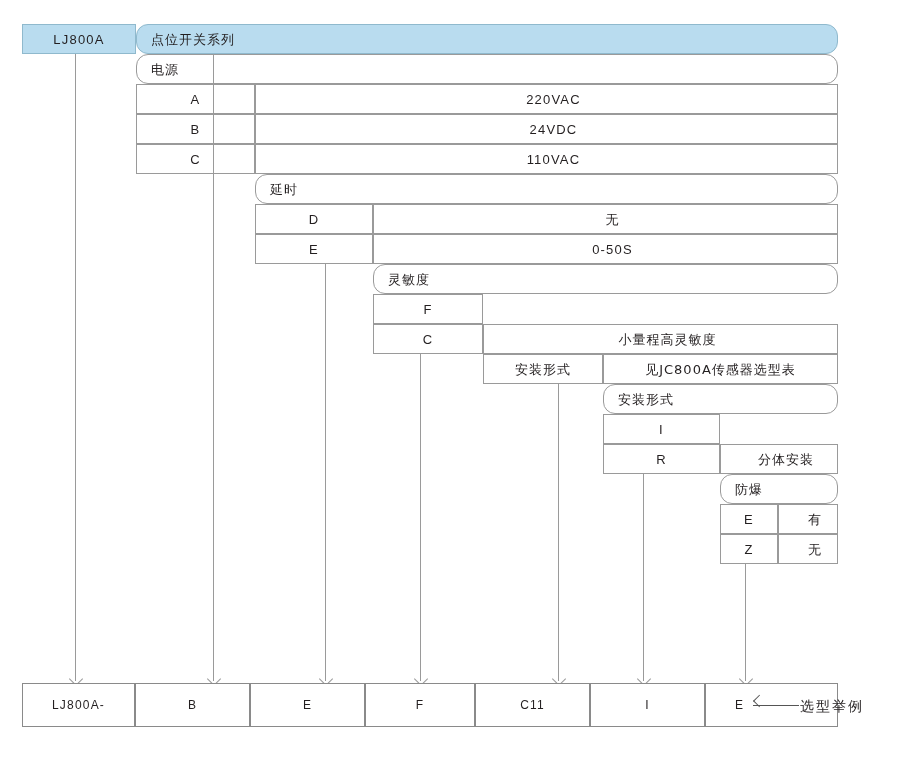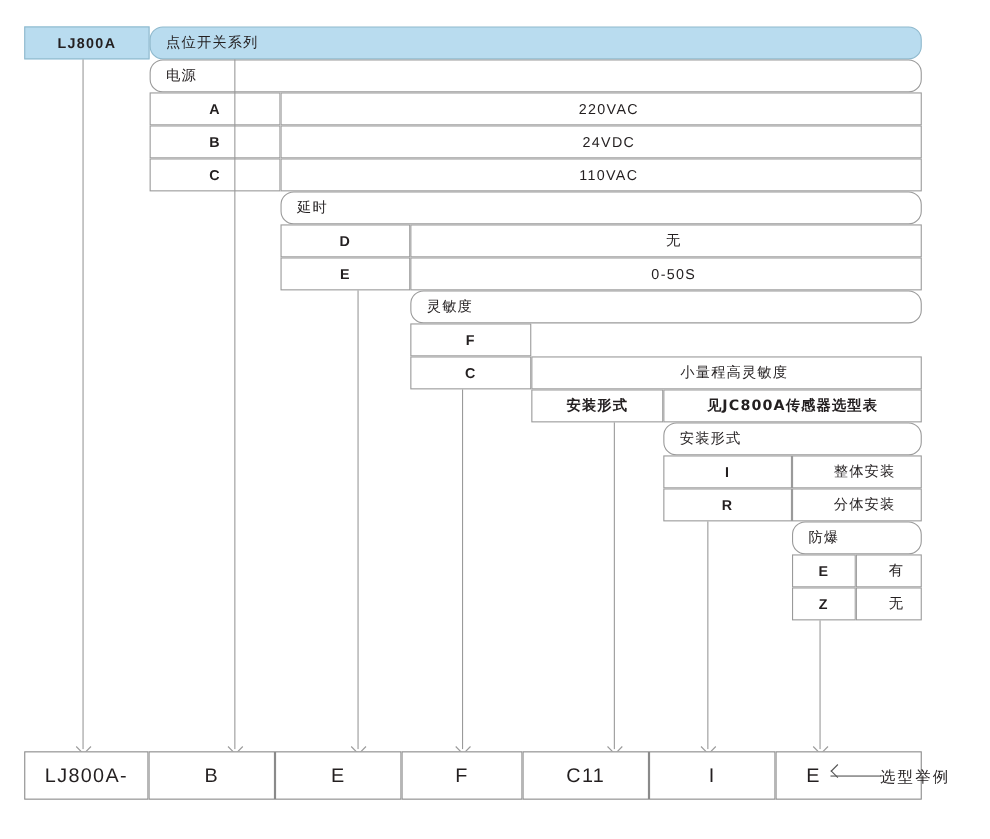--- a/index.html
+++ b/index.html
@@ -17,21 +17,21 @@
     position:absolute;
     box-sizing:border-box;
     border:1px solid #9a9a9a;
     background:#ffffff;
     font-size:13px;
     line-height:1;
     display:flex;
     align-items:center;
     white-space:nowrap;
   }
-  .cell.code{justify-content:center;font-weight:bold;}
+  .cell.code{justify-content:center;}
   .cell.desc{justify-content:center;padding-left:14px;}
   .cell.head{justify-content:flex-start;padding-left:14px;border-radius:12px;}
   .cell.blue{background:#b9dcef;border-color:#8fb9cd;}
   .cell.cn{font-family:"DejaVu Sans","Liberation Sans",sans-serif;font-size:13px;letter-spacing:1px;}
   .cell.latin{font-family:"Liberation Sans",sans-serif;font-size:13px;letter-spacing:1.2px;}
 
   
   .vline{
     position:absolute;
     width:1px;
@@ -46,21 +46,21 @@
   }
 
   
   .ex{
     position:absolute;
     box-sizing:border-box;
     border:1px solid #8a8a8a;
     background:#fff;
     height:44px;
     display:flex;align-items:center;justify-content:center;
-    font-size:18px;letter-spacing:1.2px;
+    font-size:12px;letter-spacing:1.2px;
     white-space:nowrap;
   }
   .ex.last{justify-content:center;gap:0;}
   .exinner{display:flex;align-items:center;}
   .exarrowline{
     display:inline-block;
     position:relative;
     width:46px;height:1px;background:#555;
     margin:0 9px;
   }
@@ -150,23 +150,20 @@
     <span>见JC800A传感器选型表</span>
   </div>
 
   <div class="cell head cn" style="left:603px;top:384px;width:235px;height:30px;">
     <span>安装形式</span>
   </div>
 
   <div class="cell code latin" style="left:603px;top:414px;width:117px;height:30px;">
     <span>I</span>
   </div>
-  <div class="cell desc cn" style="left:720px;top:414px;width:118px;height:30px;">
-    <span>整体安装</span>
-  </div>
 
   <div class="cell code latin" style="left:603px;top:444px;width:117px;height:30px;">
     <span>R</span>
   </div>
   <div class="cell desc cn" style="left:720px;top:444px;width:118px;height:30px;">
     <span>分体安装</span>
   </div>
 
   <div class="cell head cn" style="left:720px;top:474px;width:118px;height:30px;">
     <span>防爆</span>

